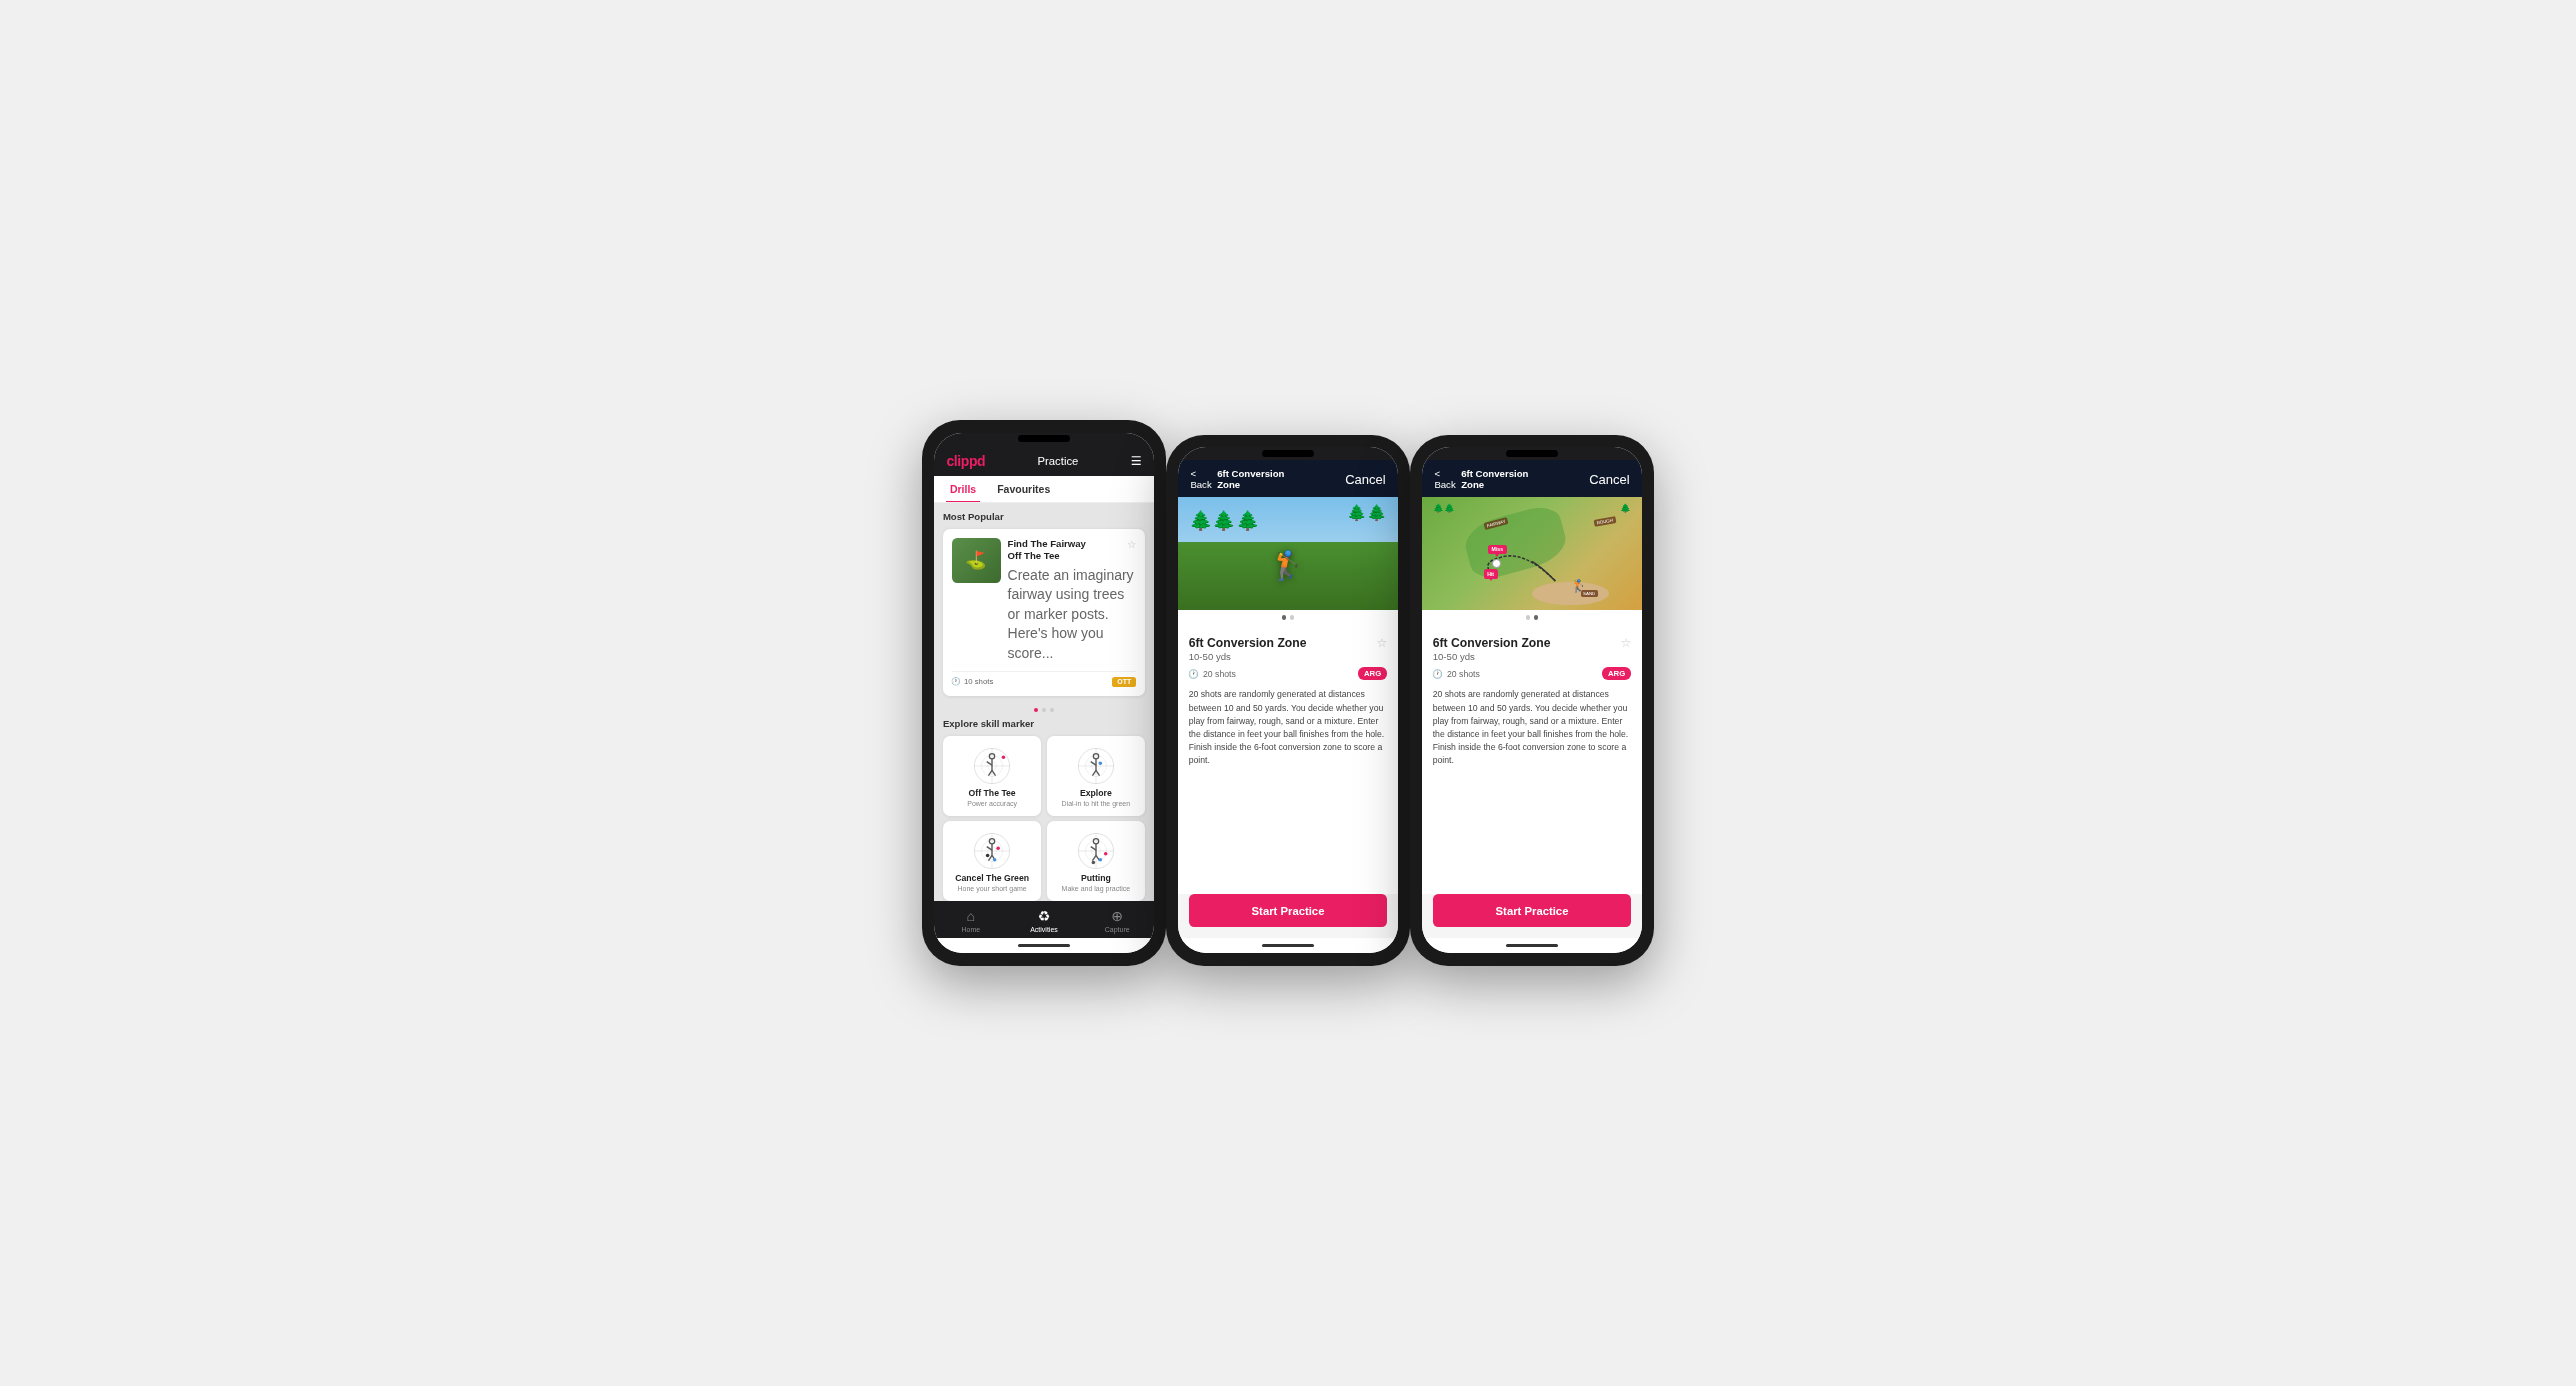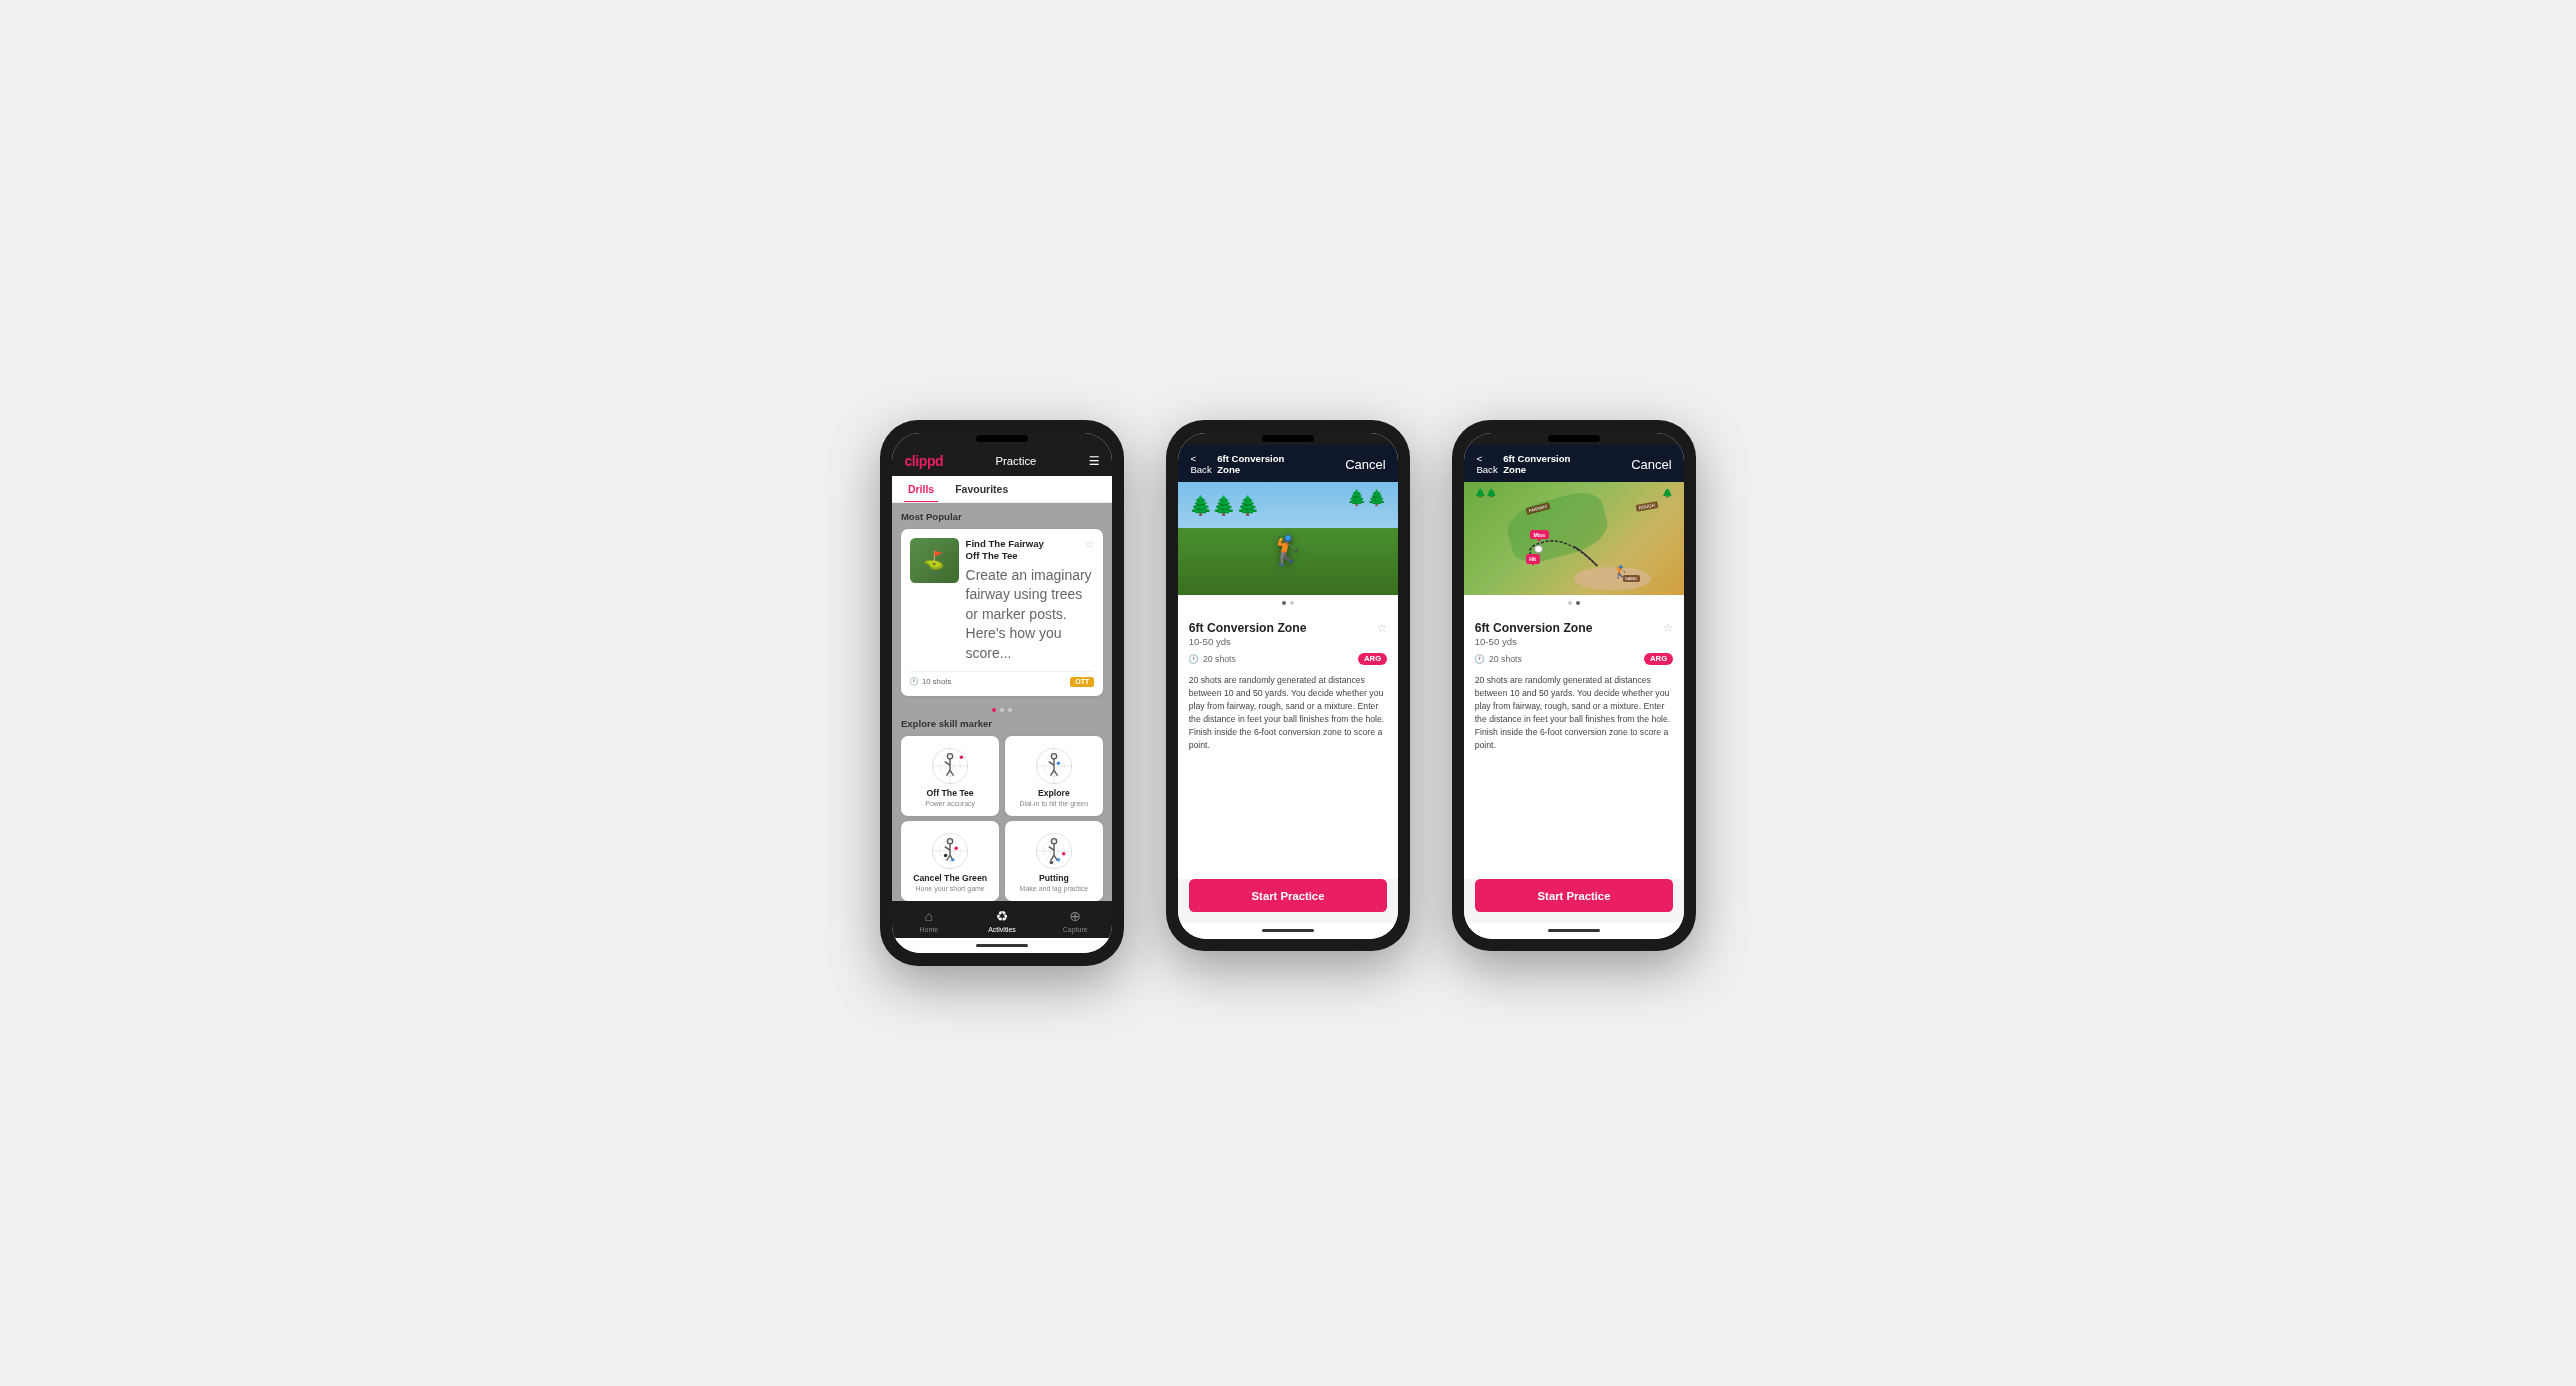--- a/index.html
+++ b/index.html
@@ -6,22 +6,21 @@
     body {
       background: #f0f0f0;
       display: flex;
       justify-content: center;
       align-items: center;
       min-height: 100vh;
       font-family: -apple-system, BlinkMacSystemFont, 'Segoe UI', sans-serif;
     }
     .scene {
       display: flex;
-      gap: 42px;
-      align-items: flex-start;
+      align-items: flex-end;
       padding: 52px;
     }
 
     
     .phone {
       width: 244px;
       background: #1a1a1a;
       border-radius: 38px;
       padding: 12.2px;
       box-shadow: 0 17.4px 52px rgba(0,0,0,0.35);
@@ -98,21 +97,21 @@
       margin-right: 14px;
       color: #333;
       font-weight: 700;
       border-bottom: 1.7px solid transparent;
     }
     .p1-tab.active {
       color: #e91e63;
       border-bottom: 1.7px solid #e91e63;
     }
     .p1-body {
-      background: #a3a3a3;
+      background: #e5e5e5;
       flex: 1;
       overflow: hidden;
       padding: 8.7px 8.7px 0;
     }
     .p1-section-title {
       font-size: 9.6px;
       font-weight: 600;
       color: #333;
       margin-bottom: 7px;
     }

